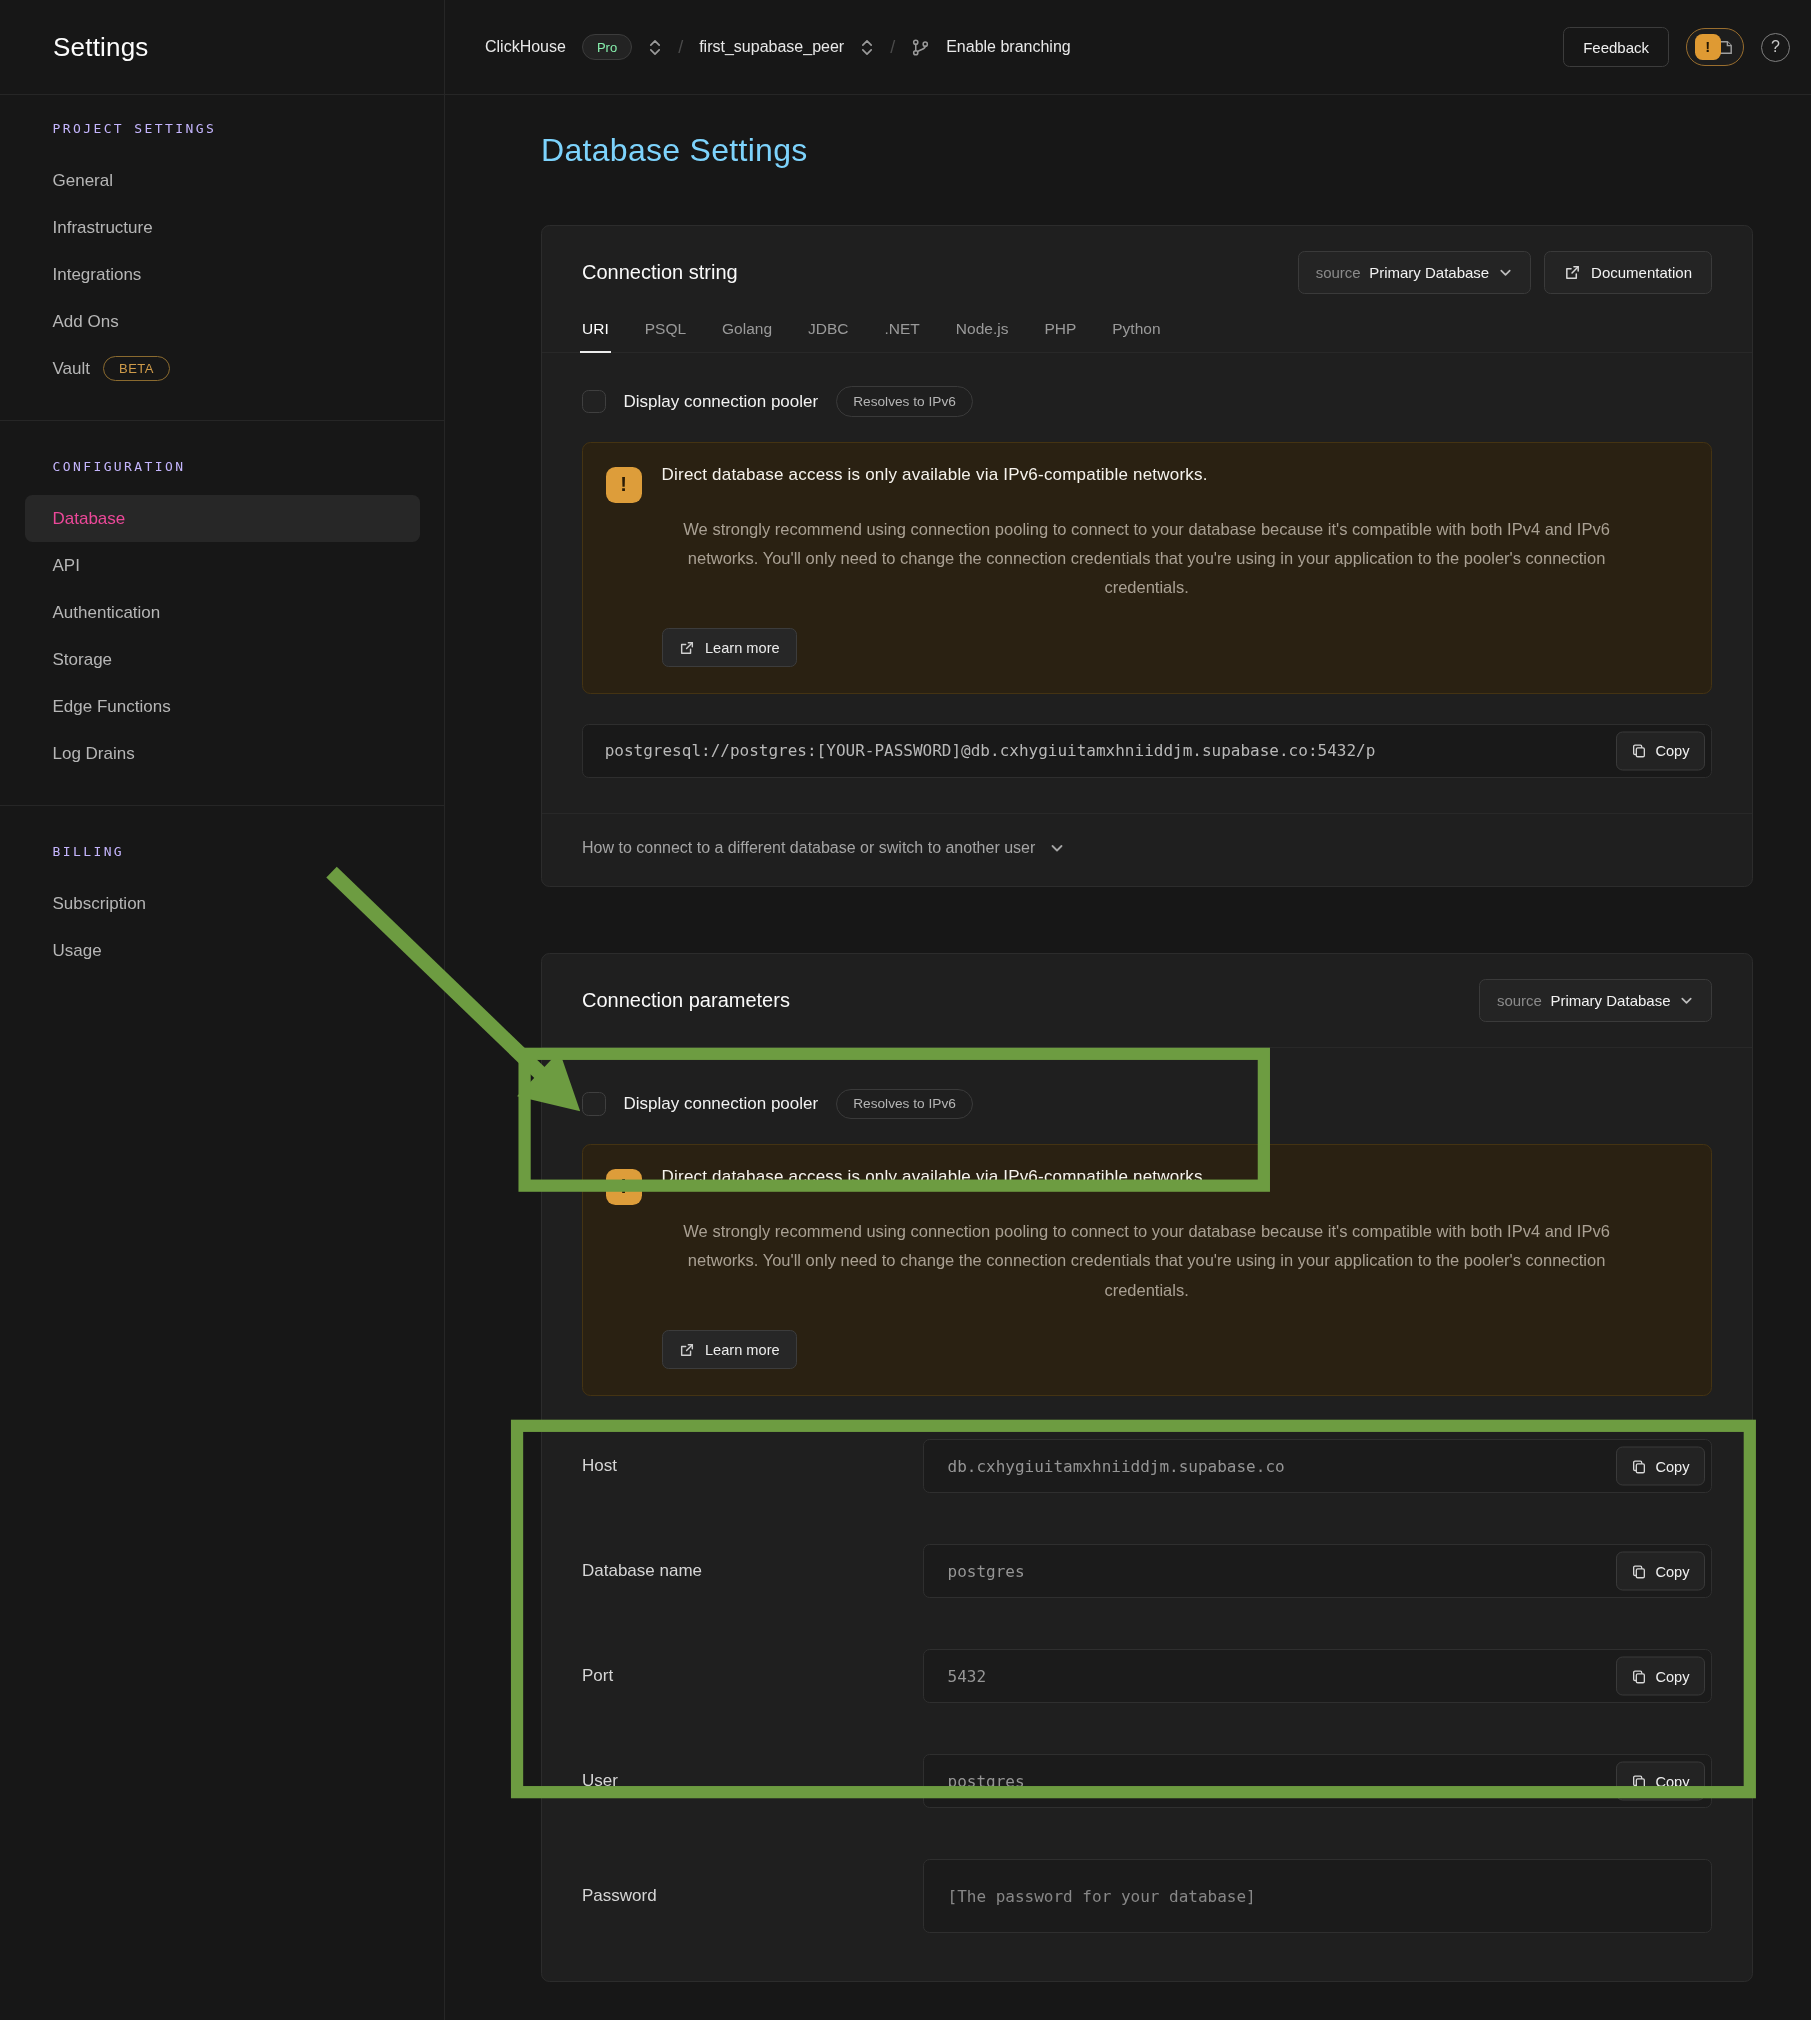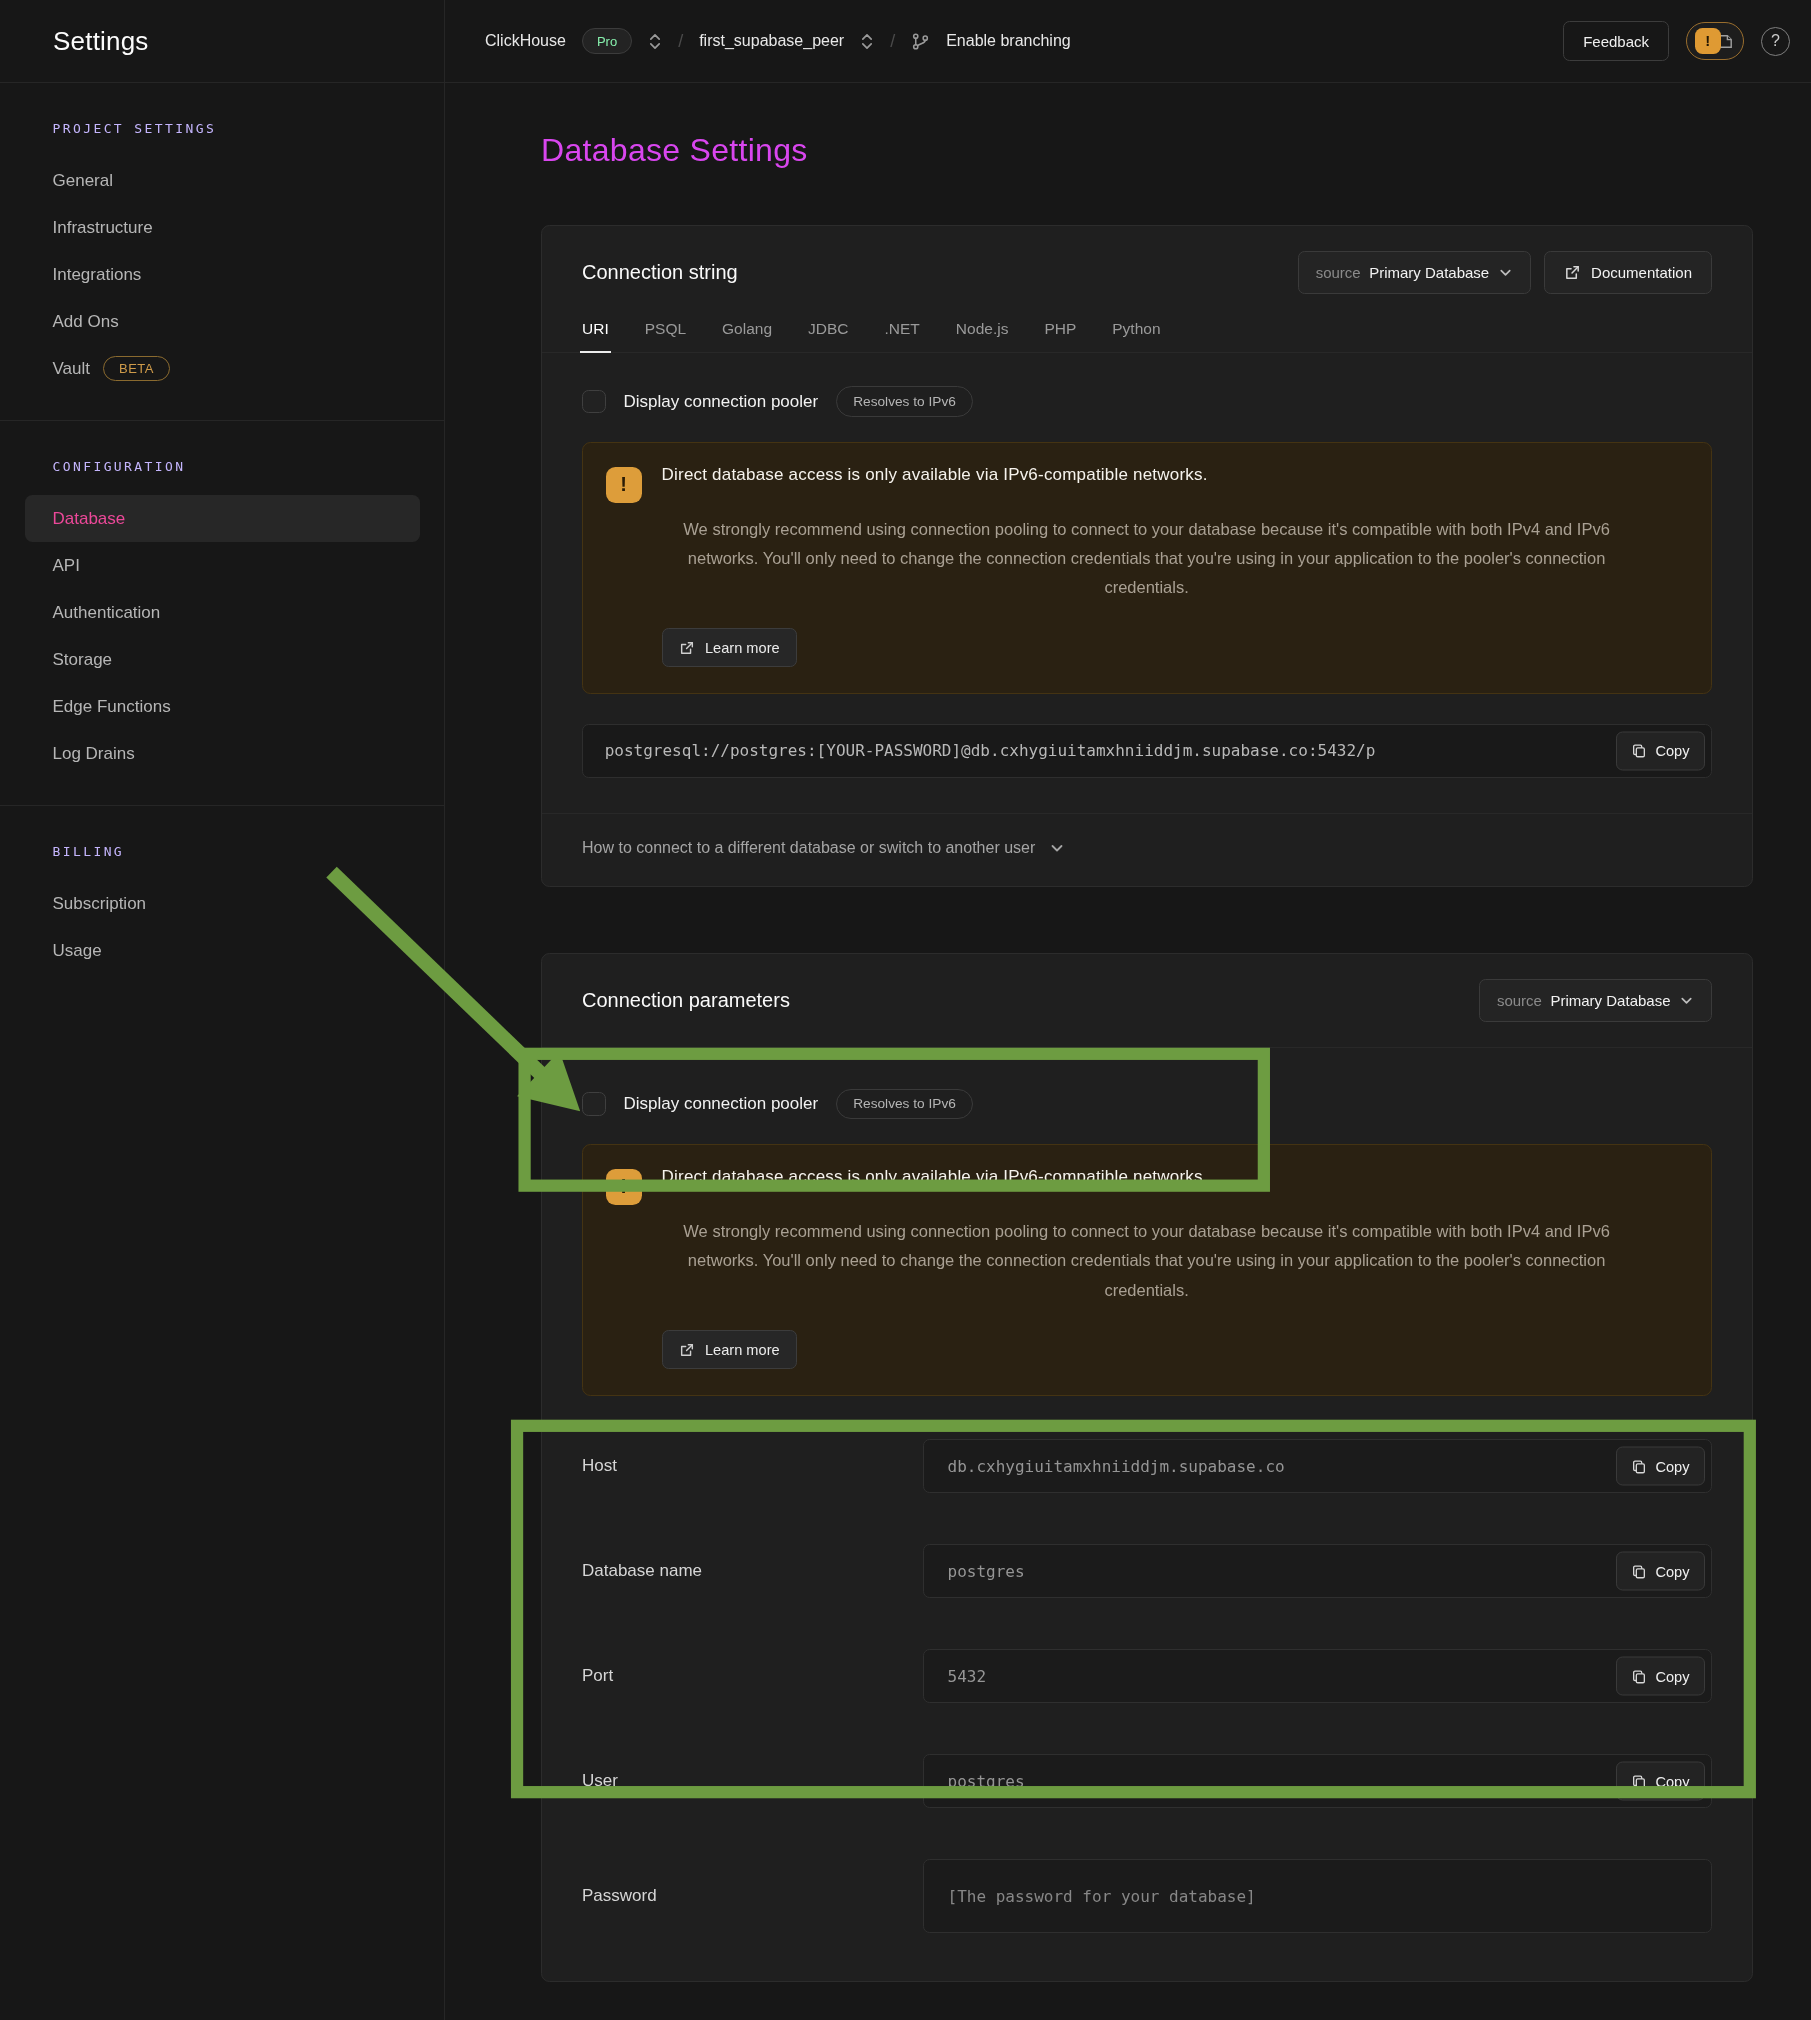--- a/index.html
+++ b/index.html
@@ -1,21 +1,21 @@
 <!DOCTYPE html>
 <html style="font-size:15px"><head>
 <meta charset="utf-8">
 <style>
   * { margin:0; padding:0; box-sizing:border-box; }
   html,body { width:1812px; height:2021px; background:#171717; overflow:hidden;
     font-family:"Liberation Sans", sans-serif; color:#ededed; }
   .mono { font-family:"DejaVu Sans Mono", monospace; }
 
   
-  .app-header { position:absolute; top:0; left:0; right:0; height:83px;
+  .app-header { position:absolute; top:0; left:0; right:0; height:95px;
     border-bottom:0.9px solid #262626; display:flex; align-items:stretch; background:#171717; z-index:2;}
   .hdr-left { width:445px; flex:none; display:flex; align-items:center; padding-left:53px;
     border-right:0.9px solid #262626; font-size:26px; font-weight:400; color:#fcfcfc; letter-spacing:0.2px;}
   .hdr-mid { flex:1; display:flex; align-items:center; padding-left:40px; gap:16px; font-size:16px; color:#e8e8e8;}
   .pill-badge { border:0.9px solid #3c3c3c; background:#232323; border-radius:941px;
     padding:4.7px 14px; font-size:13px; color:#86efac; }
   .updown { color:#9a9a9a; display:inline-flex; }
   .crumb-sep { color:#4a4a4a; font-size:18px; font-weight:300; }
   .hdr-right { display:flex; align-items:center; gap:17px; padding-right:21px; }
   .btn-outline { display:inline-flex; align-items:center; gap:9.4px; border:0.9px solid #3c3c3c;
@@ -35,21 +35,21 @@
     letter-spacing:2.4px; color:#c4b5fd; margin-bottom:21px; }
   .side-item { height:47px; display:flex; align-items:center; gap:13px; padding-left:28px;
     font-size:17px; color:#b6b6b6; border-radius:7.5px; cursor:pointer; }
   .side-item.active { background:#272727; color:#ec4899; font-weight:400; }
   .side-divider { border:none; border-top:0.9px solid #262626; margin:28px 0 38px 0; }
   .beta-pill { border:0.9px solid #8a6a2f; color:#cf9b4a; border-radius:941px;
     padding:3.8px 15px; font-size:13px; letter-spacing:0.5px; }
 
   
   .main { position:absolute; top:81px; left:445px; right:0; bottom:0; padding:51px 58px 0 96px; }
-  .page-title { font-size:32px; font-weight:400; color:#d946ef; margin-bottom:56px; letter-spacing:0.3px;}
+  .page-title { font-size:32px; font-weight:400; color:#7dd3fc; margin-bottom:56px; letter-spacing:0.3px;}
   .card { width:1212px; background:#1f1f1f; border:0.9px solid #2c2c2c; border-radius:8.5px; }
   .card + .card { margin-top:66px; }
   .card-head { display:flex; align-items:center; justify-content:space-between; padding:24.5px 40px 0 40px; }
   .card-title { font-size:20px; color:#fafafa; font-weight:400; }
   .head-controls { display:flex; gap:13px; }
   .select-pill { display:inline-flex; align-items:center; gap:8.5px; background:#242424;
     border:0.9px solid #3a3a3a; border-radius:6.6px; padding:12.2px 17px; font-size:15px; cursor:pointer;}
   .select-pill .src { color:#8a8a8a; }
   .select-pill .val { color:#f2f2f2; }
   .doc-btn { display:inline-flex; align-items:center; gap:10.4px; background:#242424;

